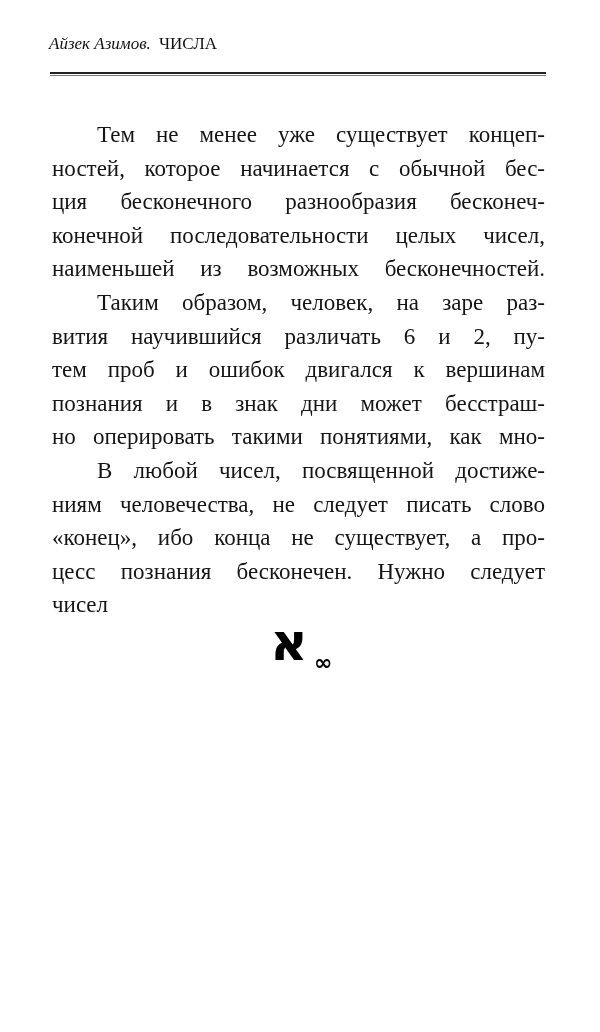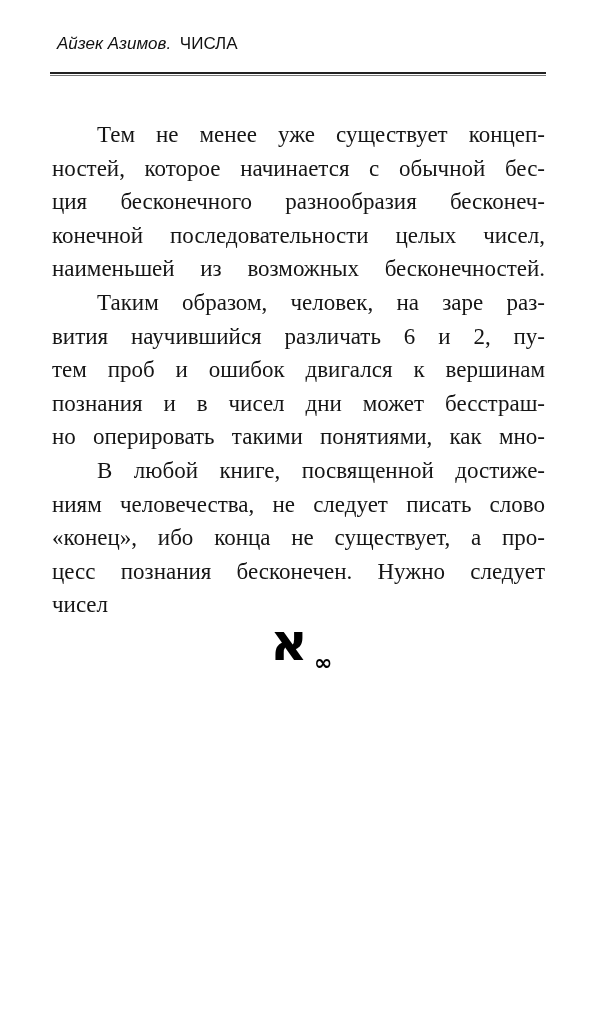--- a/index.html
+++ b/index.html
@@ -12,26 +12,25 @@
       height: 1032px;
       position: relative;
       overflow: hidden;
       color: #111111;
       font-family: "DejaVu Serif", "Liberation Serif", serif;
     }
     .running-head {
       position: absolute;
       left: 49px;
       top: 34px;
-      font-family: Liberation Sans, sans-serif;
+      font-family: Liberation Serif, serif;
       font-size: 17px;
       line-height: 20px;
       color: #111;
       white-space: nowrap;
-      margin-left: 8px;
     }
     .running-head .author {
       font-style: italic;
     }
     .running-head .title {
       margin-left: 4px;
     }
     .rule-top {
       position: absolute;
       left: 50px;
@@ -113,25 +112,25 @@
     <div class="line indent">Тем не менее уже существует концеп-</div>
     <div class="line">ностей, которое начинается с обычной бес-</div>
     <div class="line">ция бесконечного разнообразия бесконеч-</div>
     <div class="line">конечной последовательности целых чисел,</div>
     <div class="line">наименьшей из возможных бесконечностей.</div>
   </div>
   <div>
     <div class="line indent">Таким образом, человек, на заре раз-</div>
     <div class="line">вития научившийся различать 6 и 2, пу-</div>
     <div class="line">тем проб и ошибок двигался к вершинам</div>
-    <div class="line">познания и в чисел дни может бесстраш-</div>
+    <div class="line">познания и в знак дни может бесстраш-</div>
     <div class="line">но оперировать такими понятиями, как мно-</div>
   </div>
   <div>
-    <div class="line indent">В любой книге, посвященной достиже-</div>
+    <div class="line indent">В любой чисел, посвященной достиже-</div>
     <div class="line">ниям человечества, не следует писать слово</div>
     <div class="line">«конец», ибо конца не существует, а про-</div>
     <div class="line">цесс познания бесконечен. Нужно следует</div>
     <div class="line last">чисел</div>
   </div>
 </div>
 
 <div class="symbol">
   <span class="aleph">א</span>
   <span class="infinity">∞</span>

